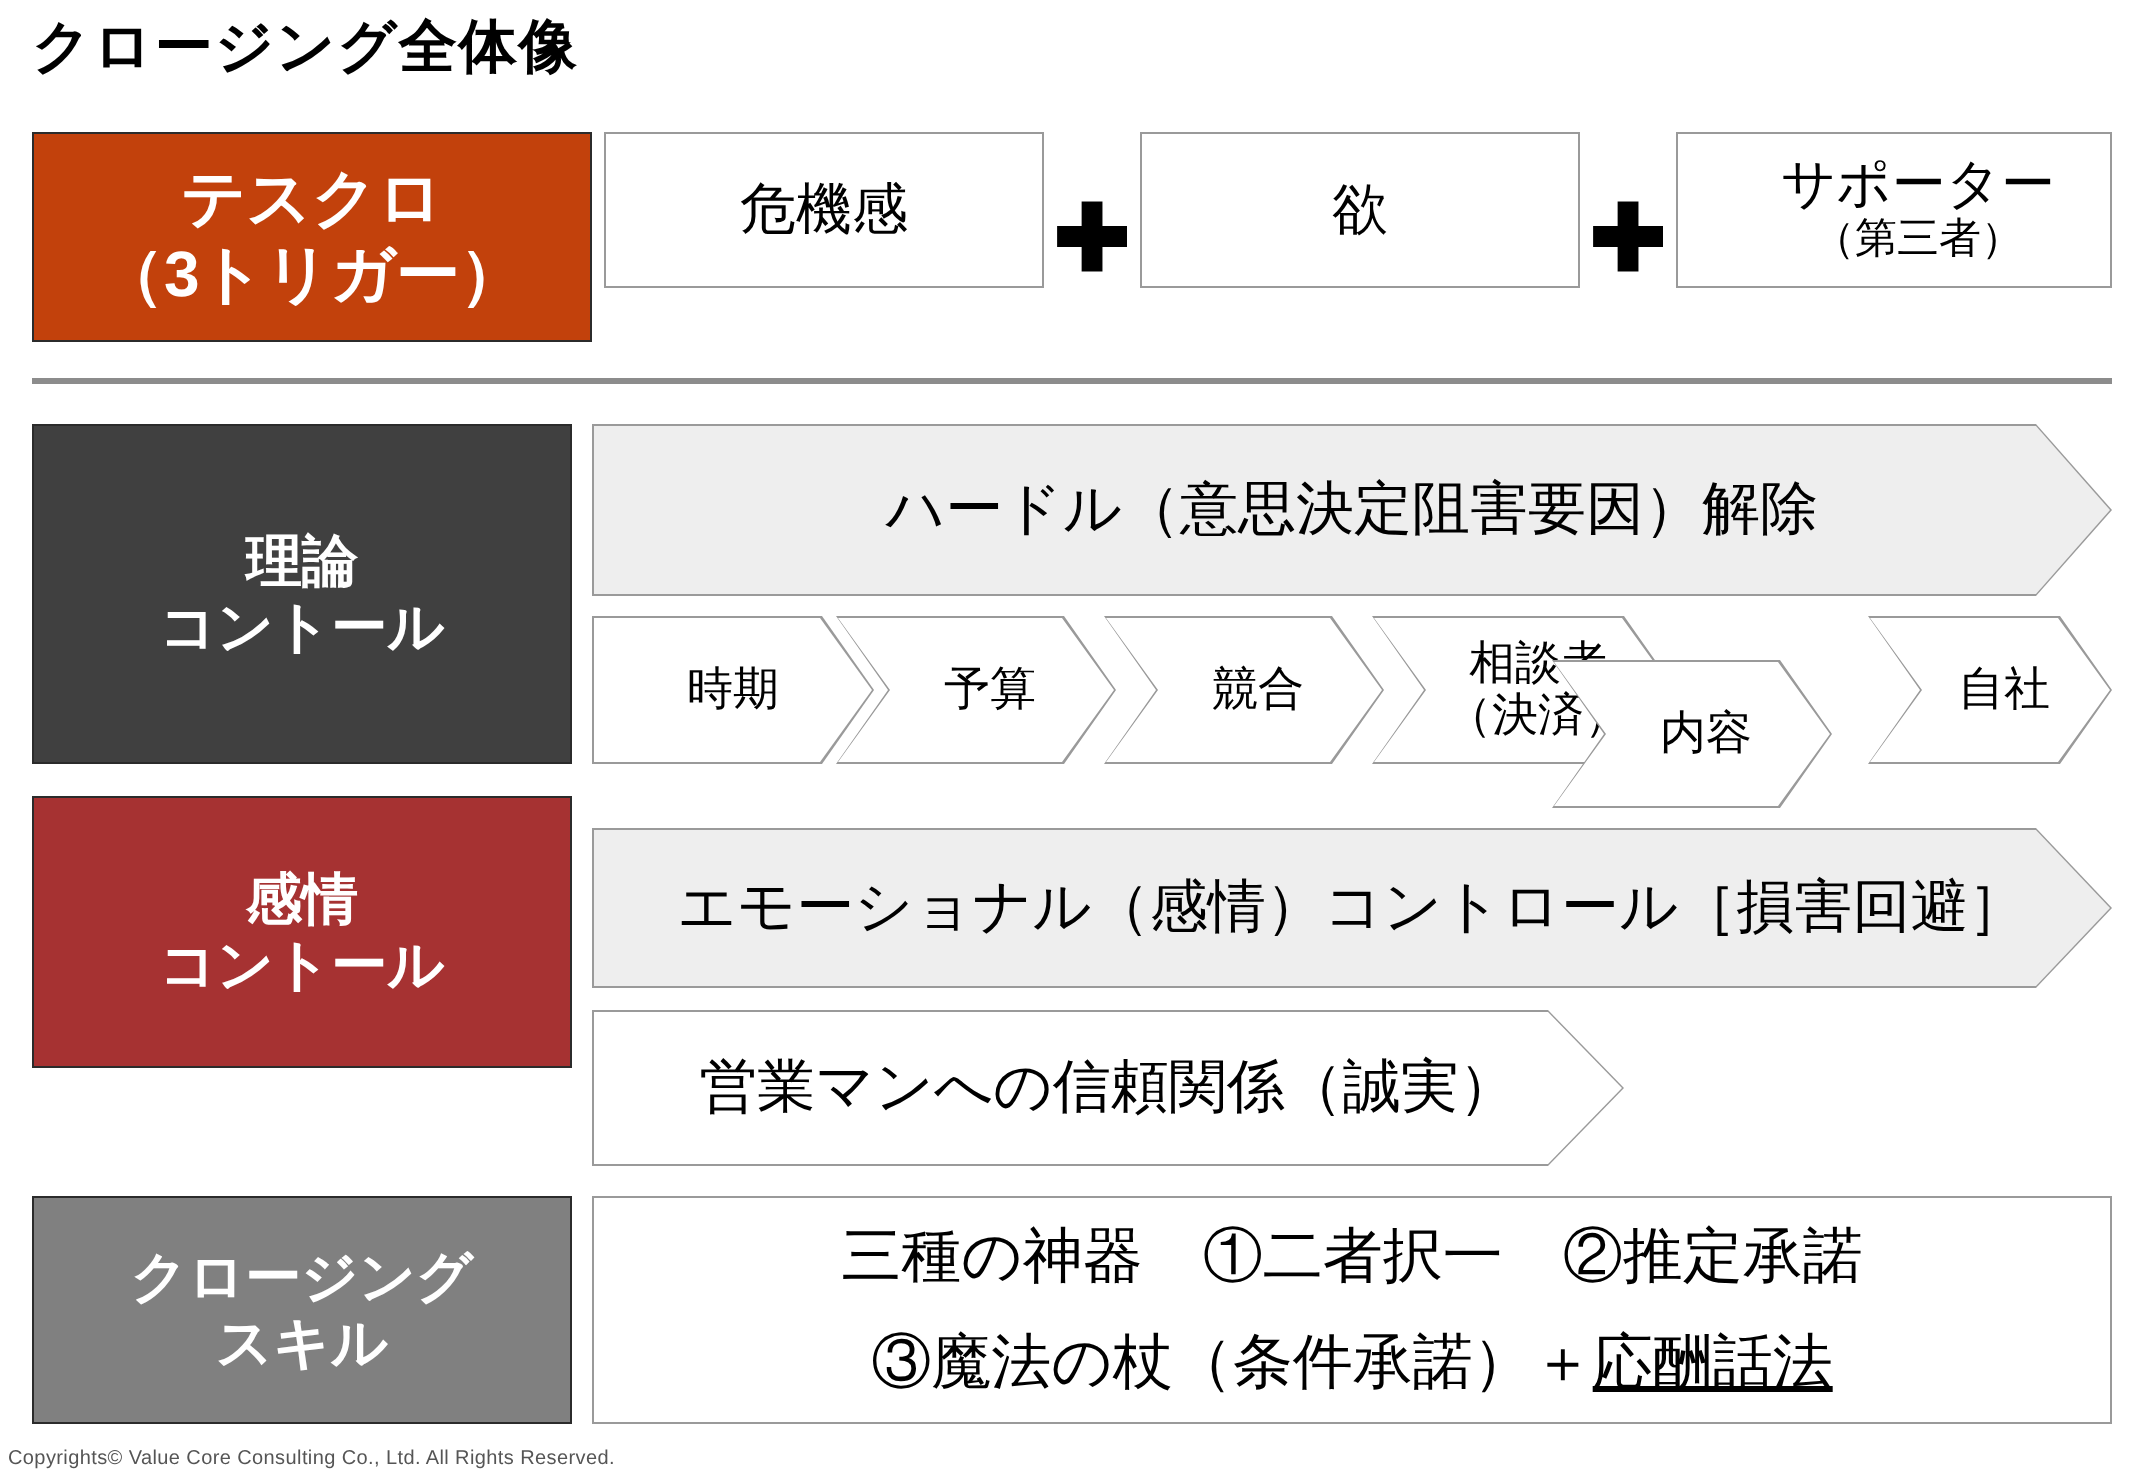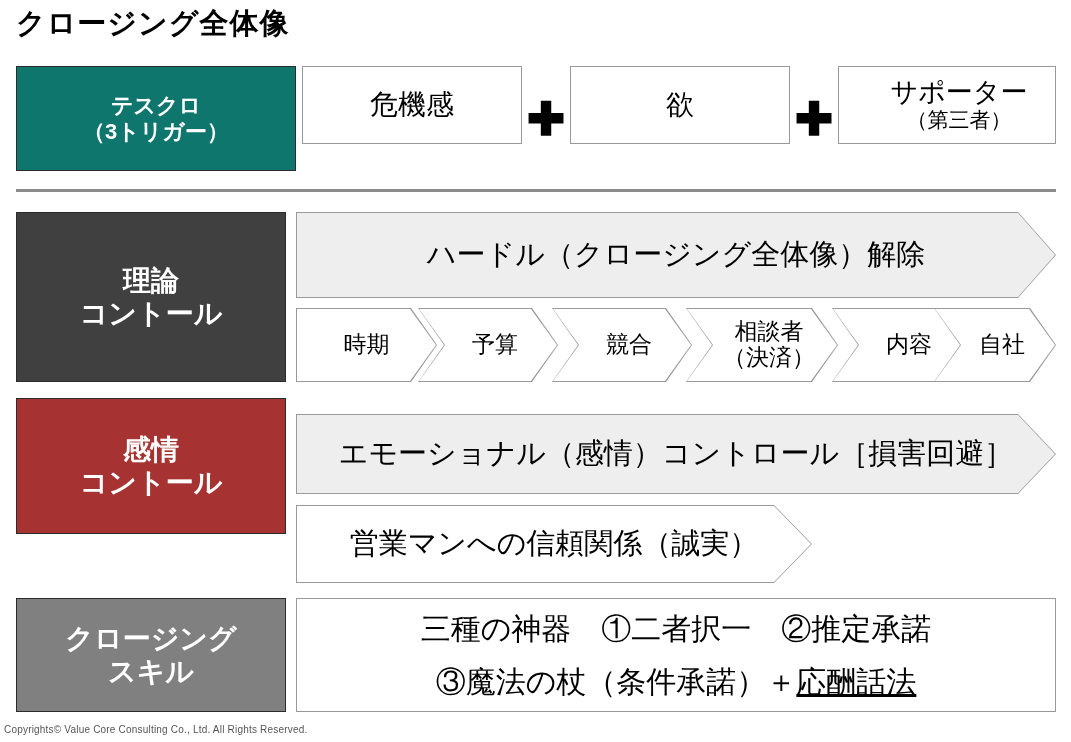--- a/index.html
+++ b/index.html
@@ -38,22 +38,22 @@
     text-align: center;
     color: #ffffff;
     font-weight: bold;
     line-height: 1.18;
     border: 1px solid #2b2b2b;
     white-space: pre-line;
   }
 
   #row-trigger-label {
     left: 16px; top: 66px; width: 280px; height: 105px;
-    background: #0f766e;
-    font-size: 22px;
+    background: #c2410c;
+    font-size: 32px;
   }
   #row-logic-label {
     left: 16px; top: 212px; width: 270px; height: 170px;
     background: #404040;
     font-size: 28px;
   }
   #row-emotion-label {
     left: 16px; top: 398px; width: 270px; height: 136px;
     background: #a63232;
     font-size: 28px;
@@ -235,40 +235,40 @@
   <span class="main">サポーター</span>
   <span class="sub">（第三者）</span>
 </div>
 
 <div class="divider"></div>
 
 <div class="label-box" id="row-logic-label">理論
 コントール</div>
 
 <div id="logic-big-outline"></div>
-<div id="logic-big-inner">ハードル（クロージング全体像）解除</div>
+<div id="logic-big-inner">ハードル（意思決定阻害要因）解除</div>
 
 <div class="hurdle-wrap first" style="left:296px; width:128px;padding-left:13px;">
   <div class="hurdle-outline"></div>
   <div class="hurdle-inner">時期</div>
 </div>
 <div class="hurdle-wrap" style="left:418px; width:140px;">
   <div class="hurdle-outline"></div>
   <div class="hurdle-inner">予算</div>
 </div>
 <div class="hurdle-wrap" style="left:552px; width:140px;">
   <div class="hurdle-outline"></div>
   <div class="hurdle-inner">競合</div>
 </div>
 <div class="hurdle-wrap" style="left:686px; width:152px;">
   <div class="hurdle-outline"></div>
   <div class="hurdle-inner">相談者
 （決済）</div>
 </div>
-<div class="hurdle-wrap" style="left:832px; width:140px;">
+<div class="hurdle-wrap" style="left:776px; width:140px;margin-top:22px;">
   <div class="hurdle-outline"></div>
   <div class="hurdle-inner">内容</div>
 </div>
 <div class="hurdle-wrap" style="left:934px; width:122px;">
   <div class="hurdle-outline"></div>
   <div class="hurdle-inner">自社</div>
 </div>
 
 <div class="label-box" id="row-emotion-label">感情
 コントール</div>

